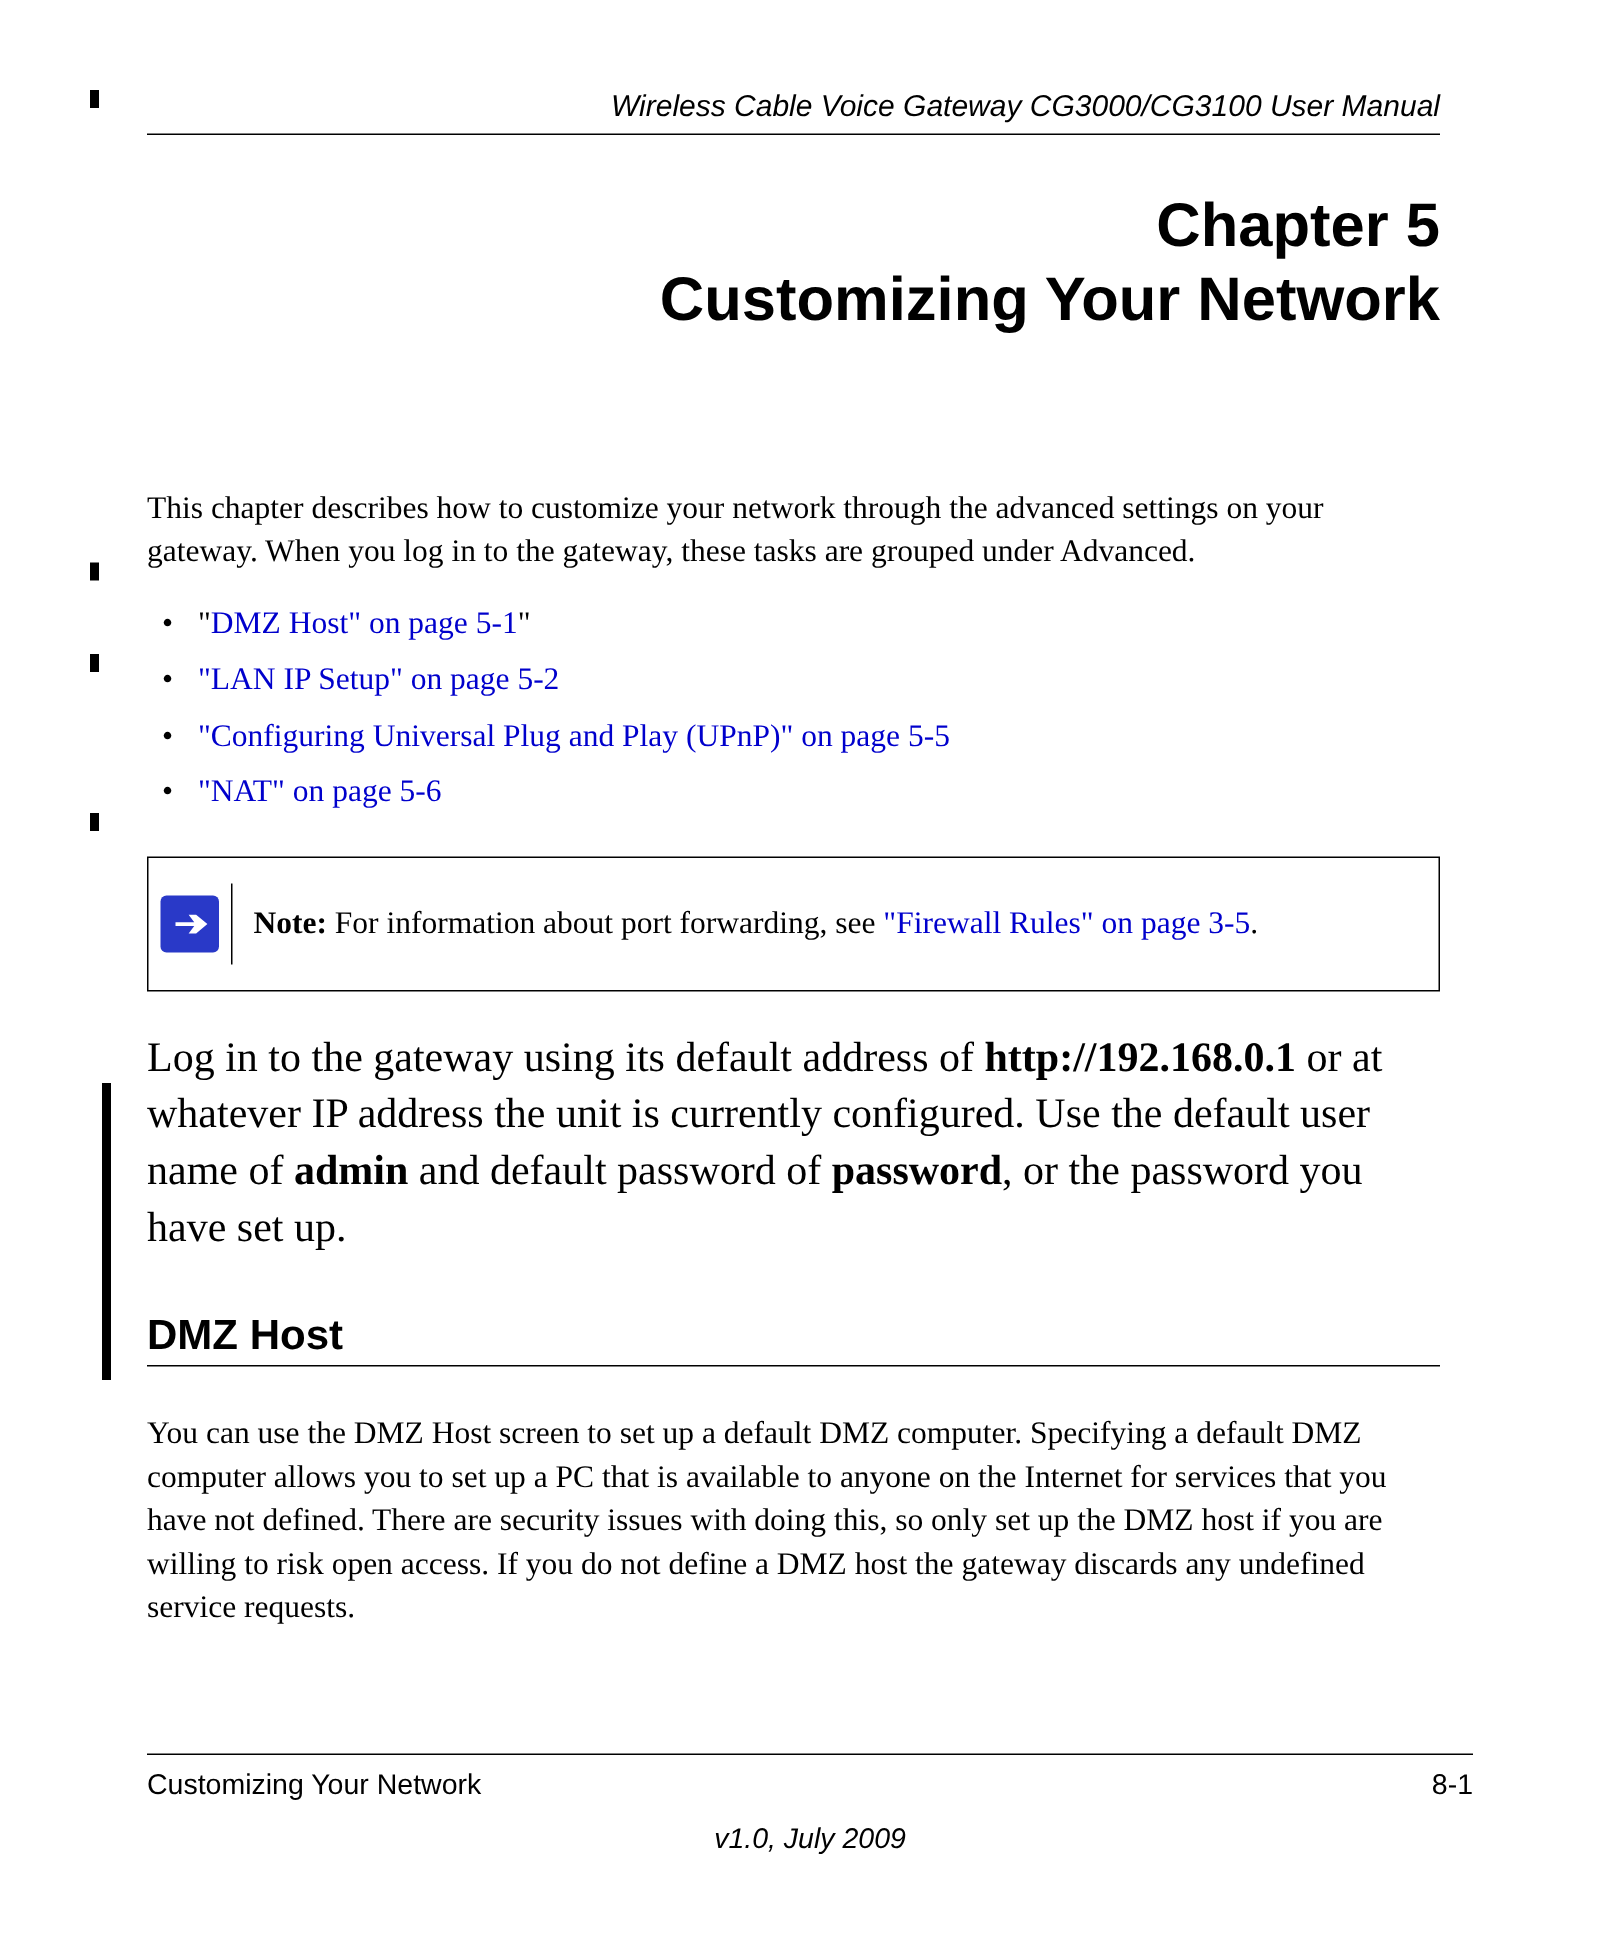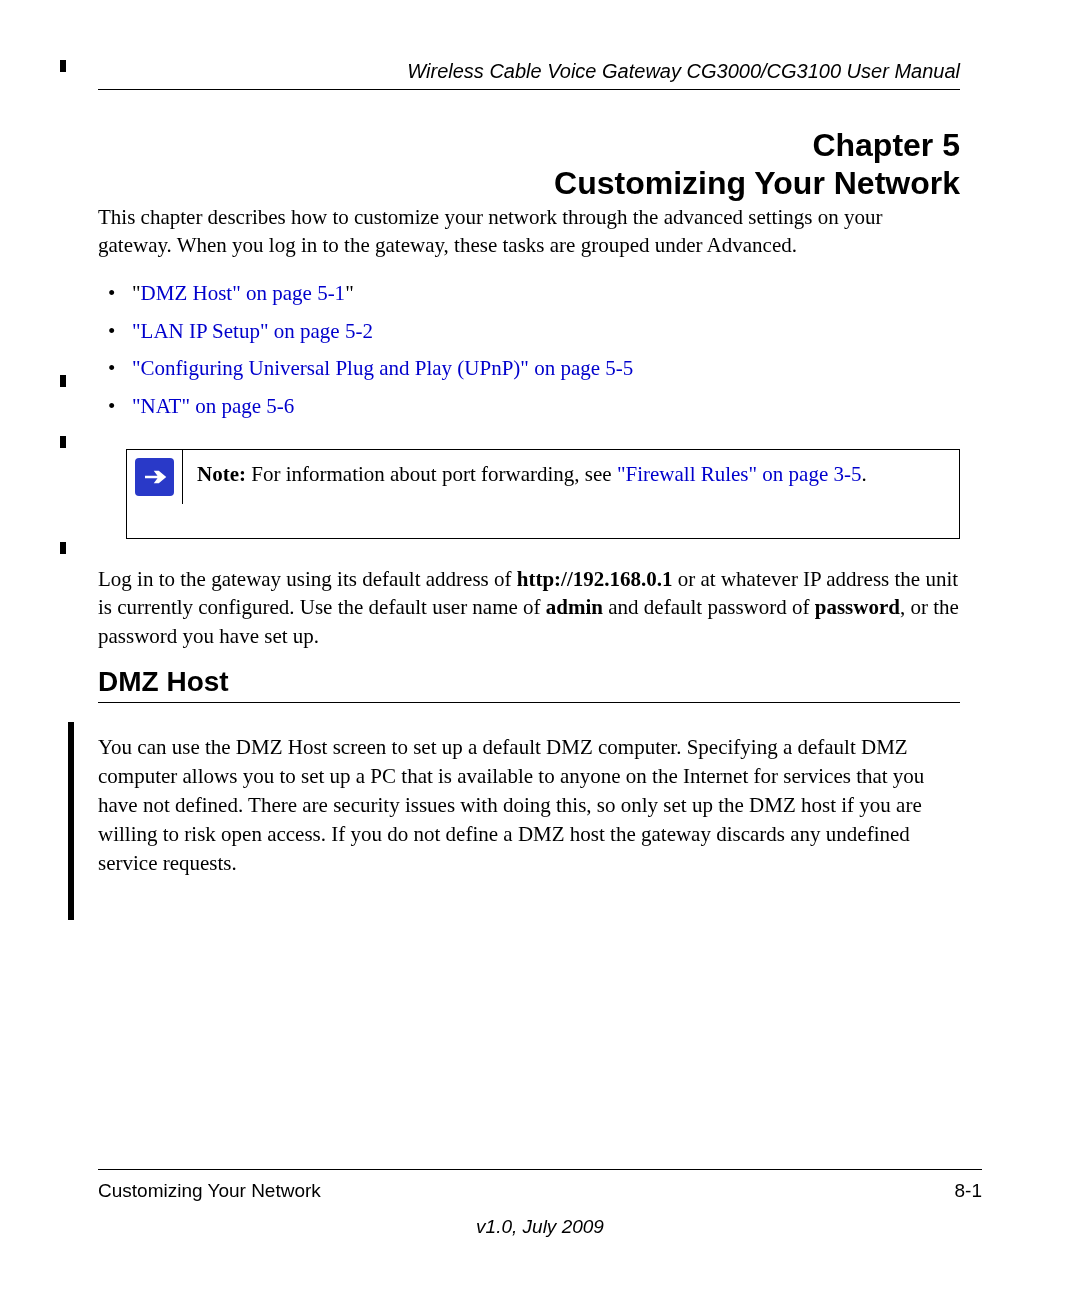--- a/index.html
+++ b/index.html
@@ -25,22 +25,23 @@
       text-align: right;
       padding-bottom: 6px;
       border-bottom: 1.5px solid #000;
       margin-bottom: 36px;
       font-family: Arial, Helvetica, sans-serif;
     }
     .chapter-heading {
       text-align: right;
       font-family: Arial, Helvetica, sans-serif;
       font-weight: bold;
-      font-size: 32px;
+      font-size: 41px;
       line-height: 1.2;
+      margin-bottom: 100px;
     }
     .intro-paragraph {
       font-size: 21px;
       line-height: 1.35;
       margin-bottom: 20px;
     }
     .includes-label {
       font-size: 21px;
       margin-bottom: 14px;
     }
@@ -60,24 +61,23 @@
       position: absolute;
       left: 10px;
       top: 0;
     }
     .link {
       color: #0000cc;
     }
     .note-box {
       border: 1.5px solid #000;
       display: flex;
-      align-items: flex-start;
+      align-items: center;
       margin-bottom: 26px;
       min-height: 90px;
-      margin-left: 28px;
     }
     .note-icon-cell {
       border-right: 1.5px solid #000;
       width: 56px;
       display: flex;
       align-items: center;
       justify-content: center;
       padding: 8px;
     }
     .note-icon {
@@ -98,23 +98,23 @@
       padding: 10px 14px;
       font-size: 21px;
       display: flex;
       align-items: center;
       line-height: 1.35;
     }
     .note-text b {
       font-weight: bold;
     }
     .login-paragraph {
-      font-size: 21px;
+      font-size: 28px;
       line-height: 1.35;
-      margin-bottom: 16px;
+      margin-bottom: 36px;
     }
     .section-heading {
       font-family: Arial, Helvetica, sans-serif;
       font-weight: bold;
       font-size: 28px;
       padding-bottom: 4px;
       border-bottom: 1.5px solid #000;
       margin-bottom: 30px;
     }
     .body-paragraph {

